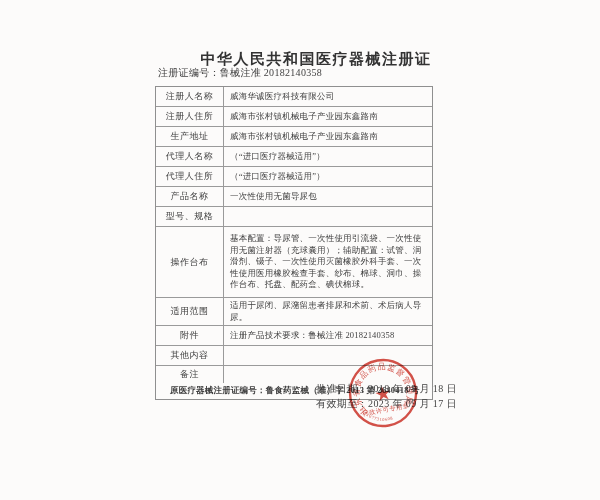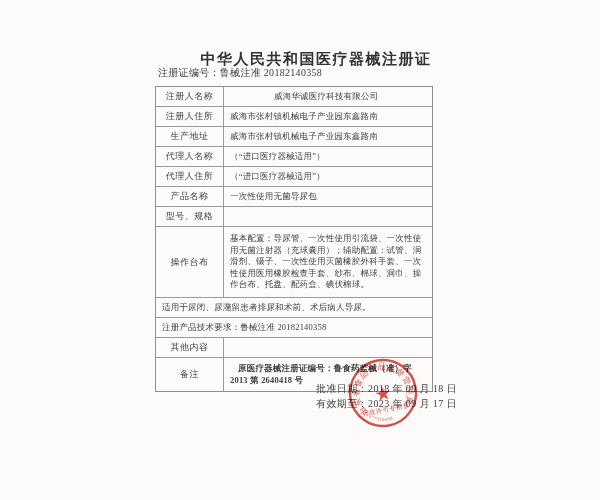--- a/index.html
+++ b/index.html
@@ -19,36 +19,36 @@
   .reg-line{
     position:absolute;left:158px;top:66px;
     font-size:10px;color:#424242;letter-spacing:.3px;
   }
   .ctable{
     position:absolute;left:155px;top:86px;width:278px;
     border:1px solid #8f8f8f;box-sizing:border-box;
     background:transparent;
   }
   .trow{display:flex;border-top:1px solid #9a9a9a;}
-  .trow:first-child{border-top:none;gap:44px;}
+  .trow:first-child{border-top:none;}
   .tlabel{
     width:68px;min-width:68px;box-sizing:border-box;
     border-right:1px solid #9a9a9a;
     display:flex;align-items:center;justify-content:center;
     font-size:9px;color:#3e3e3e;text-align:center;
     padding:2px 1px;letter-spacing:.5px;
   }
   .tvalue{
     flex:1;display:flex;align-items:center;
     font-size:8.5px;color:#3e3e3e;line-height:11.5px;
     padding:2px 6px;box-sizing:border-box;letter-spacing:.2px;
   }
   .h1{min-height:19px;}
   .tall{min-height:70px;}
-  .note{min-height:33px;}
+  .note{min-height:33px;flex-direction:column;}
   .note .tvalue{text-indent:8px;font-weight:bold;}
   .footer-dept{
     position:absolute;left:158px;top:384px;
     font-size:9px;color:#444;letter-spacing:.4px;
   }
   .footer-dates{
     position:absolute;left:316px;top:381px;
     font-size:10px;color:#444;letter-spacing:.4px;line-height:15px;
   }
   .stamp{
@@ -95,23 +95,25 @@
       <div class="tvalue">一次性使用无菌导尿包</div>
     </div>
     <div class="trow h1">
       <div class="tlabel">型号、规格</div>
     </div>
     <div class="trow tall">
       <div class="tlabel">操作台布</div>
       <div class="tvalue">基本配置：导尿管、一次性使用引流袋、一次性使用无菌注射器（充球囊用）；辅助配置：试管、润滑剂、镊子、一次性使用灭菌橡胶外科手套、一次性使用医用橡胶检查手套、纱布、棉球、洞巾、操作台布、托盘、配药盒、碘伏棉球。</div>
     </div>
     <div class="trow h1">
+      <div class="tlabel">适用范围</div>
       <div class="tvalue">适用于尿闭、尿潴留患者排尿和术前、术后病人导尿。</div>
     </div>
     <div class="trow h1">
+      <div class="tlabel">附件</div>
       <div class="tvalue">注册产品技术要求：鲁械注准 20182140358</div>
     </div>
     <div class="trow h1">
       <div class="tlabel">其他内容</div>
       <div class="tvalue"></div>
     </div>
     <div class="trow note">
       <div class="tlabel">备注</div>
       <div class="tvalue">原医疗器械注册证编号：鲁食药监械（准）字 2013 第 2640418 号</div>
     </div>

